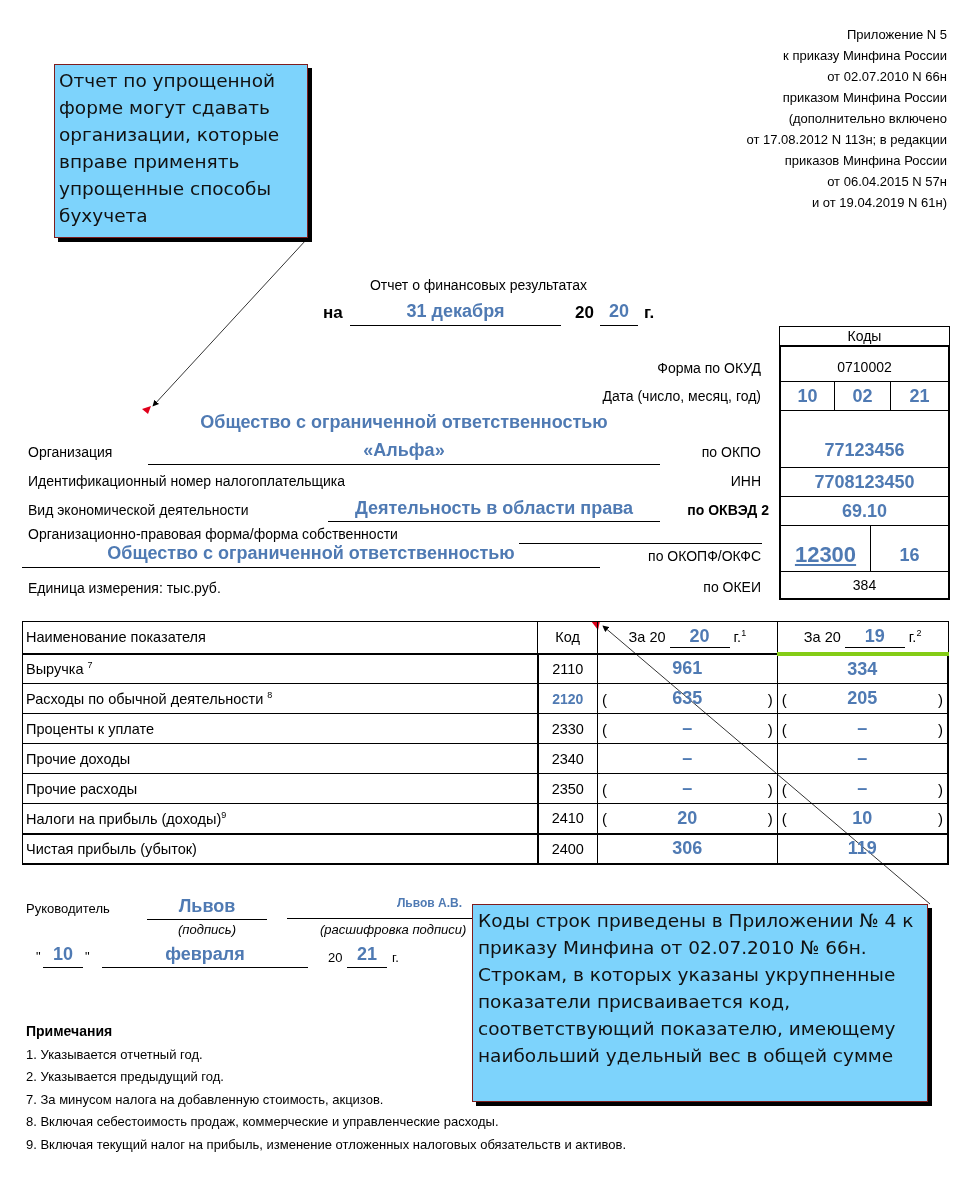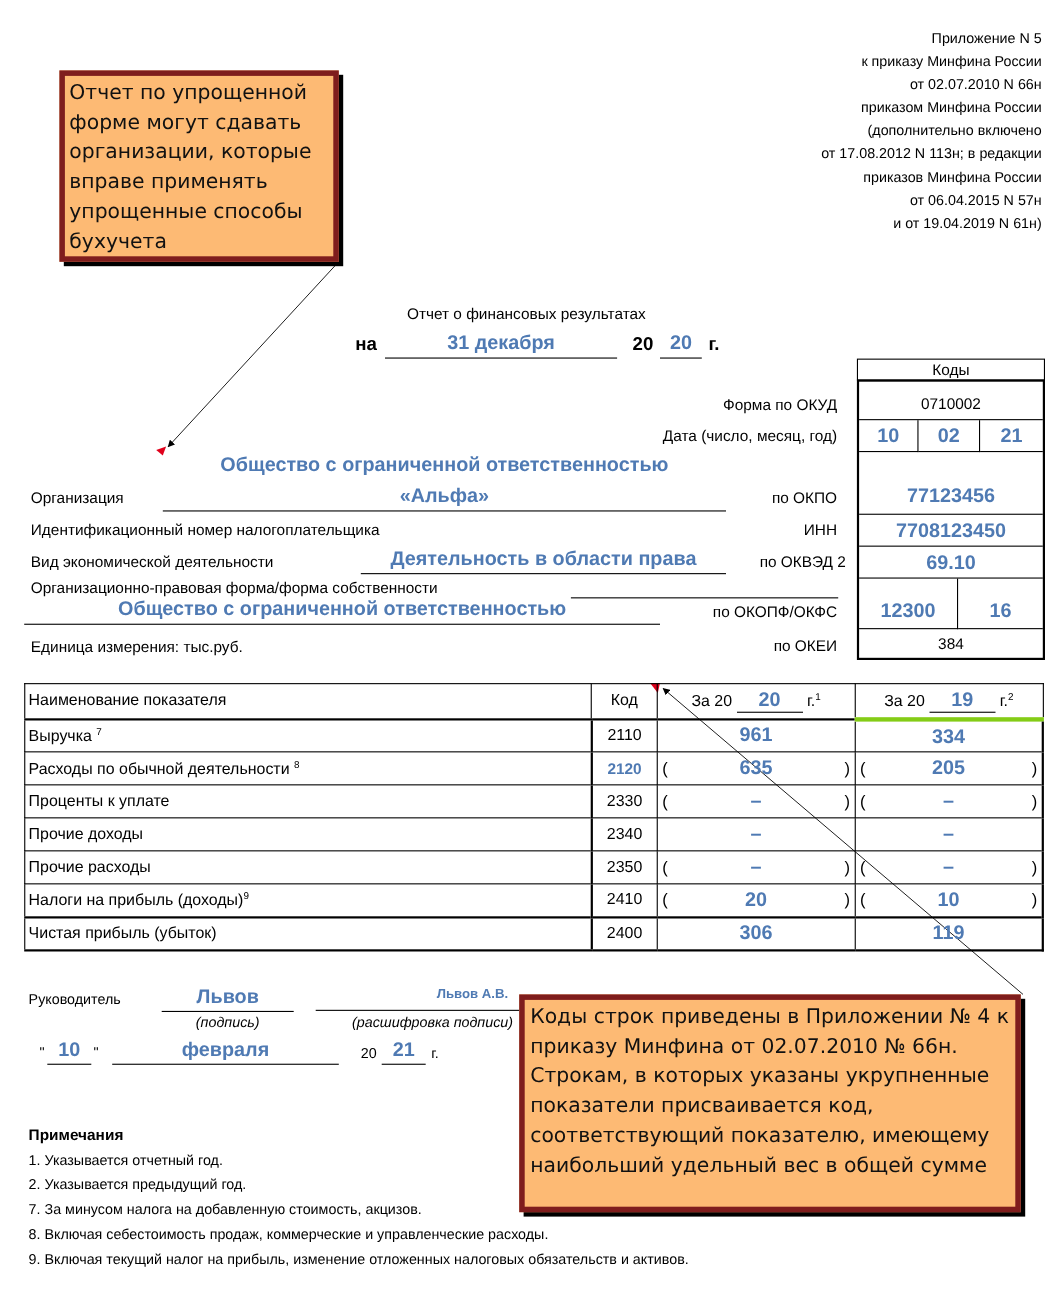--- a/index.html
+++ b/index.html
@@ -3,21 +3,21 @@
 <meta charset="utf-8">
 <style>
   html, body { margin:0; padding:0; background:#ffffff; }
   body { width:957px; height:1190px; position:relative; overflow:hidden;
          font-family:"Liberation Sans", sans-serif; color:#000; }
   .abs { position:absolute; }
   .blue { color:#4f7ab3; font-weight:bold; }
   .sm { font-size:13px; }
   .md { font-size:14px; }
   .appendix { right:10px; top:24px; text-align:right; font-size:13px; line-height:21px; width:260px; }
-  .note { background:#fdba74; border:5px solid #7f1d1d; box-shadow:4px 4px 0 #000;
+  .note { background:#7dd3fc; border:1px solid #7f1d1d; box-shadow:4px 4px 0 #000;
           font-family:"DejaVu Sans", sans-serif; color:#111; }
   .note1 { left:54px; top:64px; width:254px; height:174px; font-size:18.5px; line-height:27px; padding:2px 4px; box-sizing:border-box; }
   .note2 { left:472px; top:904px; width:456px; height:198px; font-size:18.5px; line-height:27px; padding:2px 5px; box-sizing:border-box; }
   .uline { border-bottom:1px solid #000; }
   .title { left:0; width:957px; top:277px; text-align:center; font-weight:normal; font-size:14px; }
   .codes-box { left:779px; top:326px; width:171px; }
   .cb { position:absolute; border:2px solid #000; box-sizing:border-box; }
   .cell { position:absolute; box-sizing:border-box; text-align:center; }
   table.main { position:absolute; left:22px; top:621px; width:927px; border-collapse:collapse; font-size:14.5px; }
   table.main td { border:1px solid #000; height:30px; padding:0 3px; box-sizing:border-box; }
@@ -61,35 +61,35 @@
 <div class="abs" style="left:323px;top:303px;font-weight:bold;font-size:17px;">на</div>
 <div class="abs uline blue" style="left:350px;top:301px;width:211px;text-align:center;font-size:18px;height:24px;">31 декабря</div>
 <div class="abs" style="left:575px;top:303px;font-weight:bold;font-size:17px;">20</div>
 <div class="abs uline blue" style="left:600px;top:301px;width:38px;text-align:center;font-size:18px;height:24px;">20</div>
 <div class="abs" style="left:644px;top:303px;font-weight:bold;font-size:17px;">г.</div>
 
 <div class="abs md" style="right:196px;top:360px;">Форма по ОКУД</div>
 <div class="abs md" style="right:196px;top:388px;">Дата (число, месяц, год)</div>
 <div class="abs md" style="right:196px;top:444px;">по ОКПО</div>
 <div class="abs md" style="right:196px;top:473px;">ИНН</div>
-<div class="abs md" style="right:188px;top:502px;">по ОКВЭД 2</div>
+<div class="abs md" style="right:188px;top:502px;font-weight:bold;">по ОКВЭД 2</div>
 <div class="abs md" style="right:196px;top:548px;">по ОКОПФ/ОКФС</div>
 <div class="abs md" style="right:196px;top:579px;">по ОКЕИ</div>
 
 <div class="abs codes-box" style="height:274px;">
   <div class="cell md" style="left:0;top:0;width:171px;height:20px;border:1px solid #000;line-height:18px;">Коды</div>
   <div class="cb" style="left:0;top:19px;width:171px;height:255px;"></div>
   <div class="cell md" style="left:2px;top:21px;width:167px;height:35px;line-height:40px;border-bottom:1px solid #000;">0710002</div>
   <div class="cell blue" style="left:2px;top:56px;width:54px;height:29px;line-height:29px;font-size:18px;border-right:1px solid #000;border-bottom:1px solid #000;">10</div>
   <div class="cell blue" style="left:56px;top:56px;width:56px;height:29px;line-height:29px;font-size:18px;border-right:1px solid #000;border-bottom:1px solid #000;">02</div>
   <div class="cell blue" style="left:112px;top:56px;width:57px;height:29px;line-height:29px;font-size:18px;border-bottom:1px solid #000;">21</div>
   <div class="cell blue" style="left:2px;top:85px;width:167px;height:57px;line-height:78px;font-size:18px;border-bottom:1px solid #000;">77123456</div>
   <div class="cell blue" style="left:2px;top:142px;width:167px;height:29px;line-height:29px;font-size:18px;border-bottom:1px solid #000;">7708123450</div>
   <div class="cell blue" style="left:2px;top:171px;width:167px;height:29px;line-height:29px;font-size:18px;border-bottom:1px solid #000;">69.10</div>
-  <div class="cell blue" style="left:2px;top:200px;width:90px;height:46px;line-height:58px;font-size:18px;border-right:1px solid #000;border-bottom:1px solid #000;">12300</div>
+  <div class="cell blue" style="left:2px;top:200px;width:90px;height:46px;line-height:58px;font-size:22px;border-right:1px solid #000;border-bottom:1px solid #000;text-decoration:underline;">12300</div>
   <div class="cell blue" style="left:92px;top:200px;width:77px;height:46px;line-height:58px;font-size:18px;border-bottom:1px solid #000;">16</div>
   <div class="cell md" style="left:2px;top:246px;width:167px;height:26px;line-height:26px;">384</div>
 </div>
 
 <div class="abs blue" style="left:148px;top:412px;width:512px;text-align:center;font-size:18px;">Общество с ограниченной ответственностью</div>
 <div class="abs md" style="left:28px;top:444px;">Организация</div>
 <div class="abs uline blue" style="left:148px;top:440px;width:512px;text-align:center;font-size:18px;height:24px;">«Альфа»</div>
 <div class="abs md" style="left:28px;top:473px;">Идентификационный номер налогоплательщика</div>
 <div class="abs md" style="left:28px;top:502px;">Вид экономической деятельности</div>
 <div class="abs uline blue" style="left:328px;top:498px;width:332px;text-align:center;font-size:18px;height:23px;">Деятельность в области права</div>

